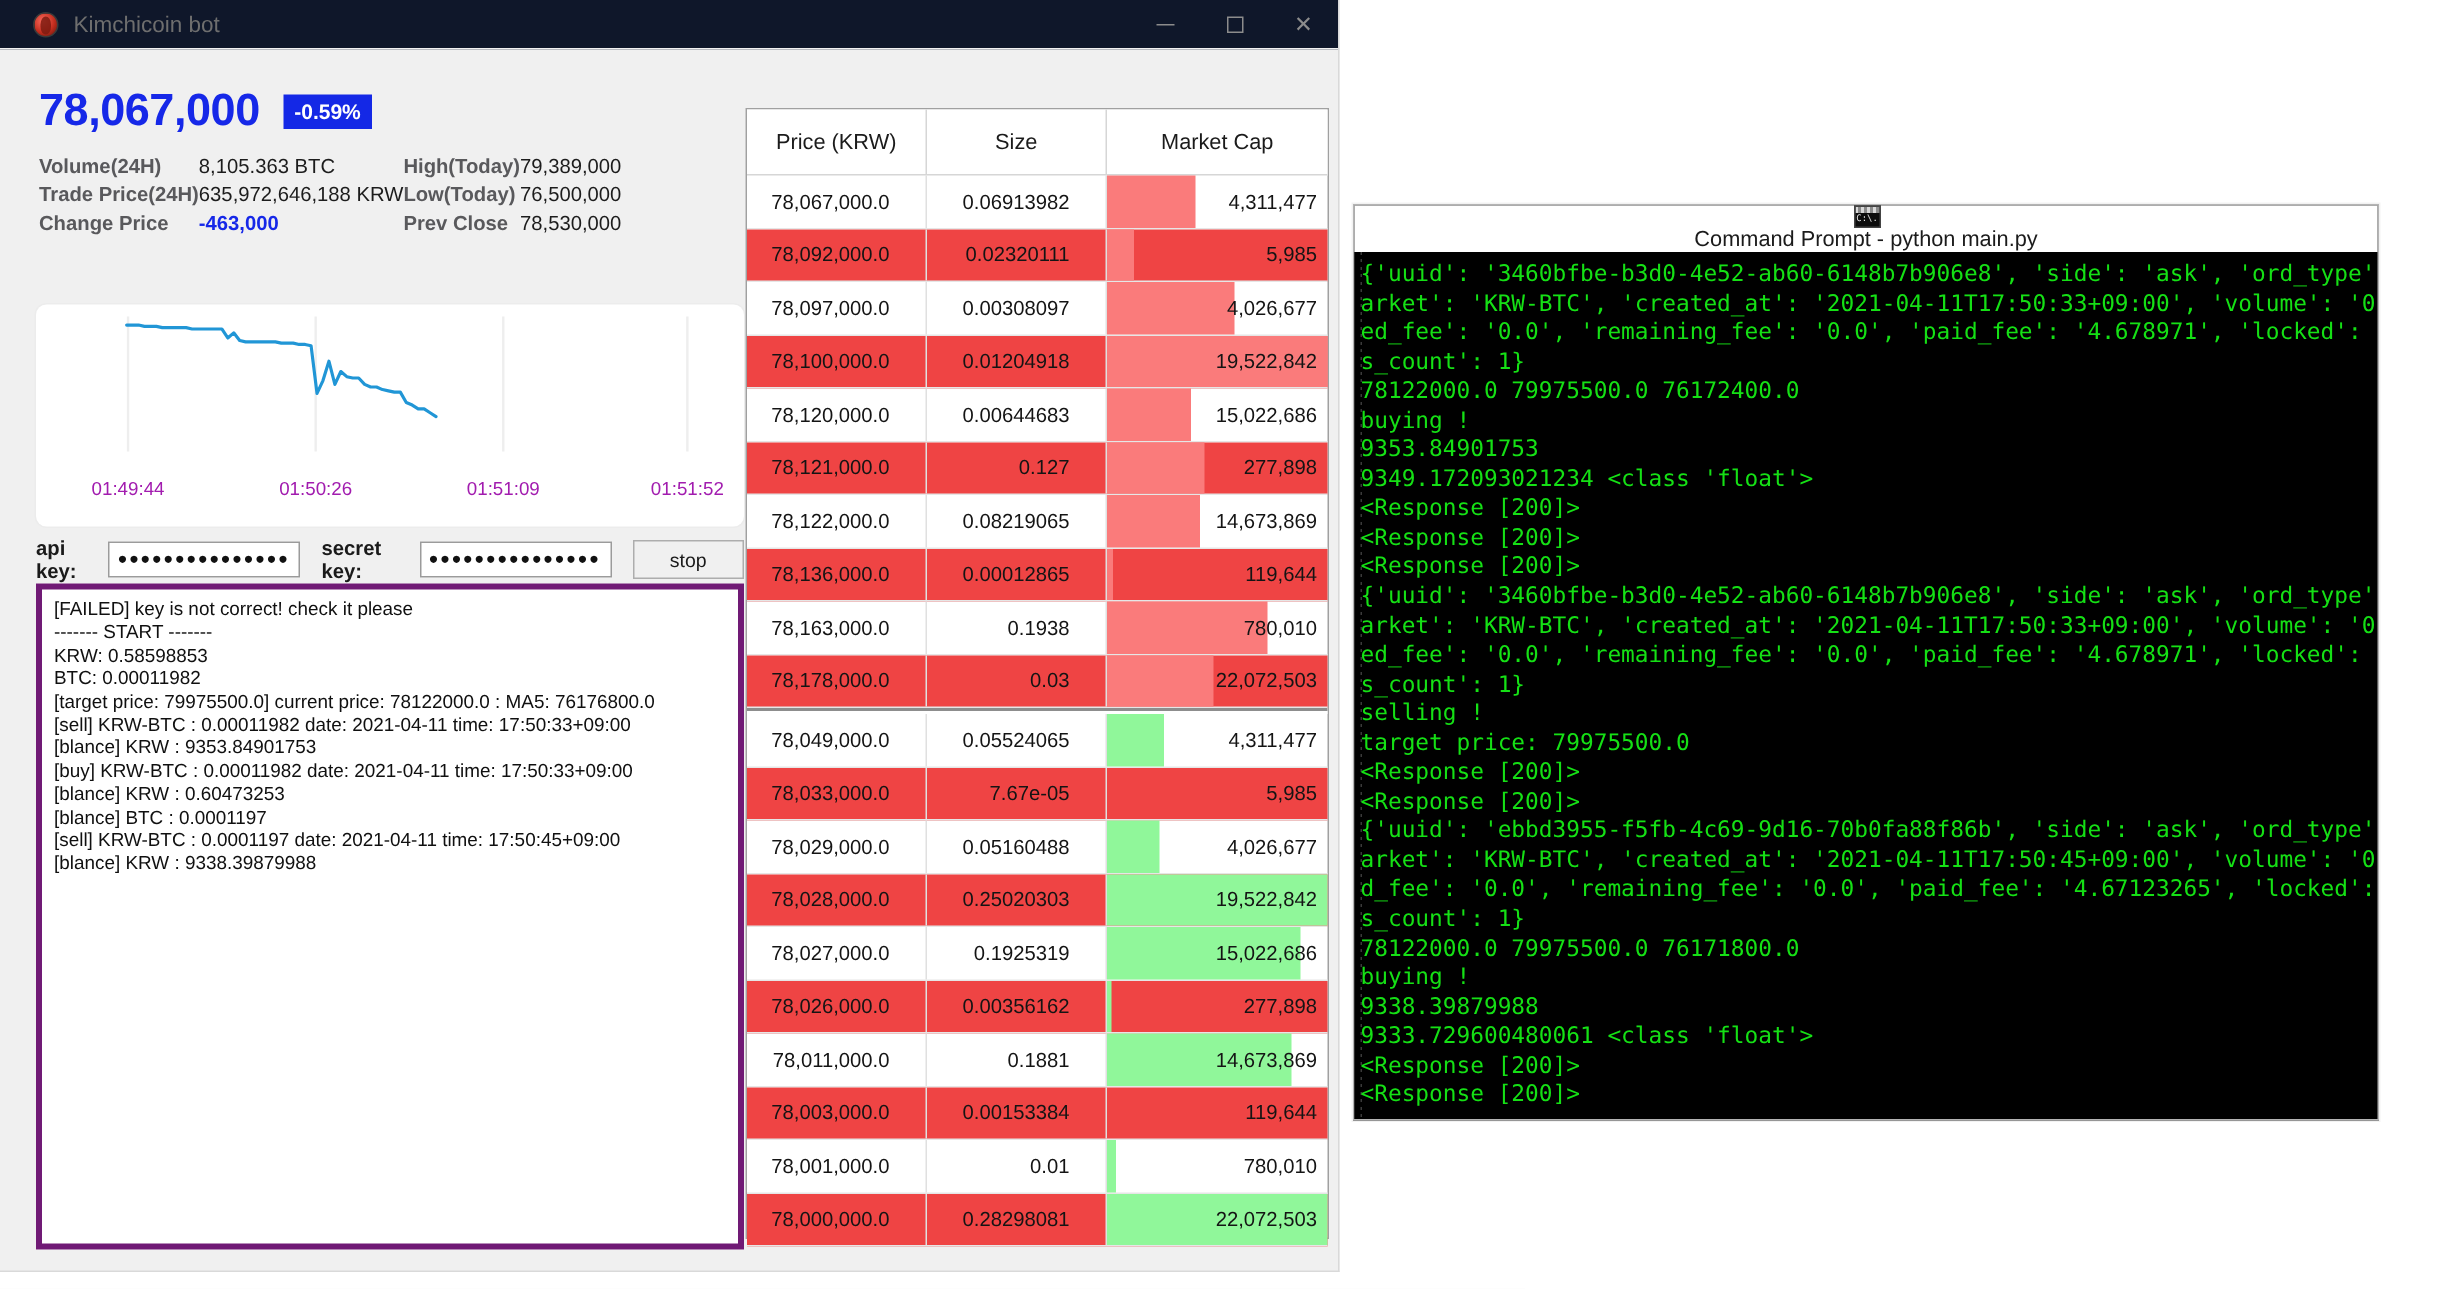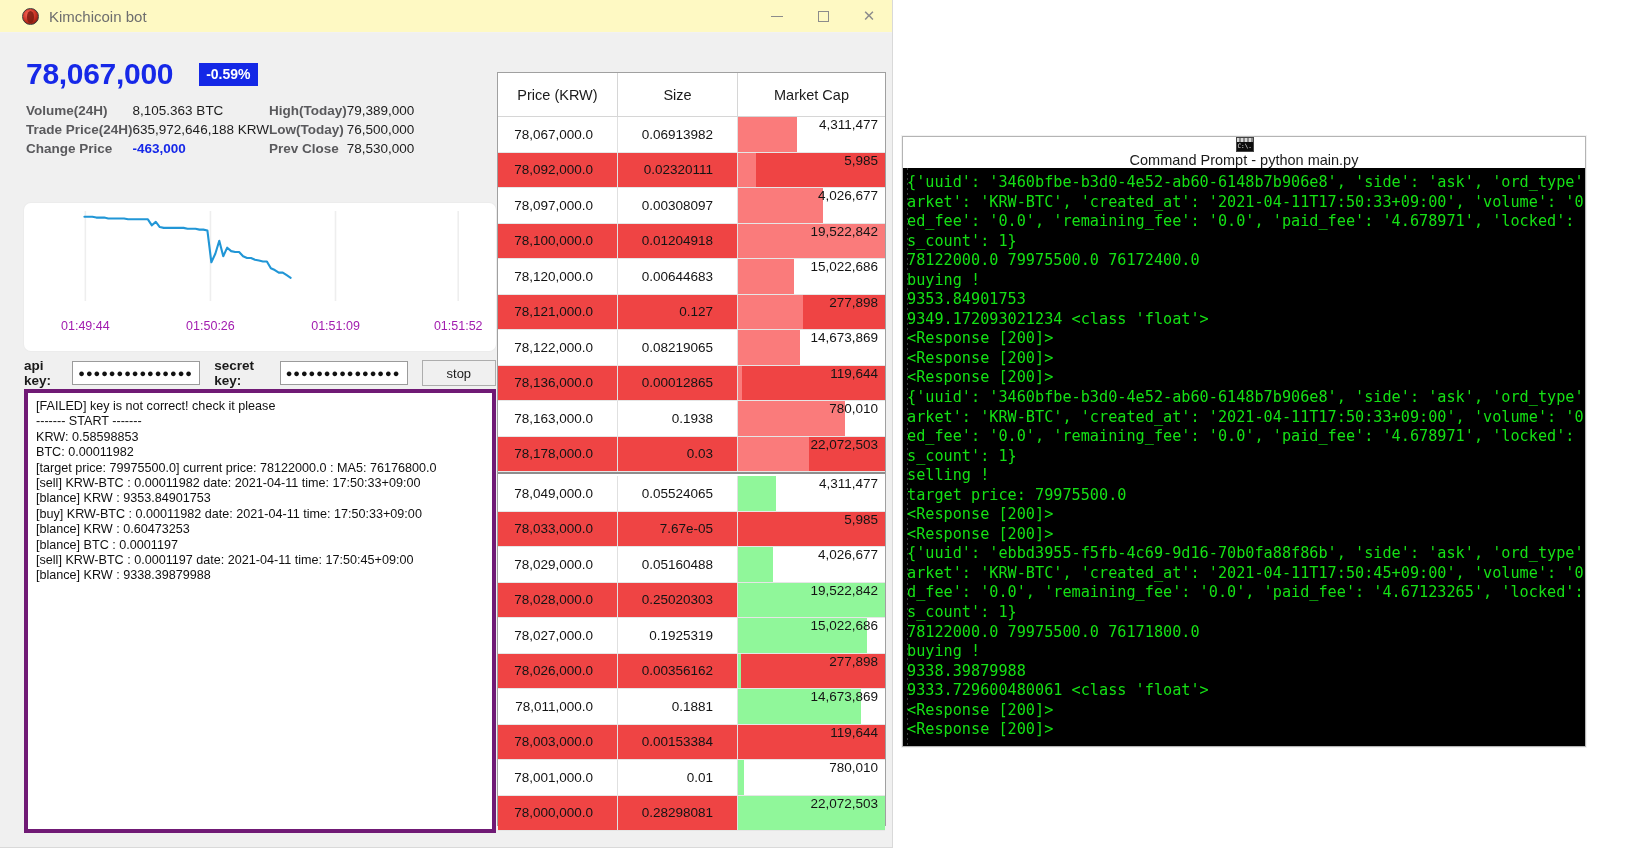--- a/index.html
+++ b/index.html
@@ -17,21 +17,21 @@
     position:absolute; left:895px; top:0; width:735px; height:859px;
     background:#ffffff;
   }
 
   
   .app-window {
     position:absolute; left:0; top:0; width:893px; height:848px;
     background:#f0f0f0; border:1px solid #d9d9d9; border-left:none; border-top:none;
   }
   .titlebar {
-    height:33px; background:#fef9c3; display:flex; align-items:center;
+    height:33px; background:#0f172a; display:flex; align-items:center;
     border-bottom:1px solid #f2f2f2;
   }
   .tb-icon {
     width:17px;height:17px;margin-left:22px;margin-right:10px;border-radius:50%;
     background:radial-gradient(circle at 38% 34%, #ff6b5e 0%, #c22d1e 55%, #5d1108 100%);
     border:1px solid #3b3b3b;
     position:relative;
   }
   .tb-icon::after{
     content:""; position:absolute; left:4px; top:2px; width:7px;height:12px;
@@ -44,21 +44,21 @@
   .tb-min i { display:block; width:12px; height:1px; background:#8c8c8c; }
   .tb-max i { display:block; width:11px; height:11px; border:1px solid #8c8c8c; }
 
   .app-body { position:relative; height:814px; }
 
   
   .left-pane { position:absolute; left:12px; top:8px; width:484px; height:792px; }
 
   .price-row { display:flex; align-items:center; padding-left:14px; padding-top:16px; }
   .big-price { font-size:30px; font-weight:bold; color:#1628e8; letter-spacing:-.3px; }
-  .chg-badge { margin-left:26px; background:#1428e6; color:#ffffff; font-size:14px;
+  .chg-badge { margin-left:16px; background:#1428e6; color:#ffffff; font-size:14px;
                font-weight:bold; padding:3px 7px 4px 7px; }
 
   .stats { margin-top:10px; padding-left:14px; }
   .stats table { border-collapse:collapse; font-size:13.5px; }
   .stats td { padding:2px 0; vertical-align:top; }
   .lbl { color:#59595c; font-weight:bold; padding-right:10px; }
   .val { color:#1c1c1c; padding-right:28px; }
   .val.neg { color:#1628e8; font-weight:bold; }
 
   .chart-card {
@@ -104,21 +104,21 @@
 
   .ob-row { display:flex; height:35.5px; border-bottom:1px solid #e6e6e6; }
   .ob-row.alt { background:#ef4444; }
   .cell-price, .cell-size {
     display:flex; align-items:center; justify-content:flex-end;
     padding-right:24px; font-size:13.5px; color:#141414;
     border-right:1px solid #e0e0e0;
   }
   .cell-price { width:120px; }
   .cell-size  { width:120px; }
-  .cell-cap { flex:1; position:relative; display:flex; align-items:flex-start; justify-content:flex-end; }
+  .cell-cap { flex:1; position:relative; display:flex; align-items:center; justify-content:flex-end; }
   .cap-bar { position:absolute; left:0; top:0; bottom:0; }
   .cap-txt { position:relative; z-index:2; padding-right:7px; font-size:13.5px; color:#141414; }
   .ob-split { height:4px; background:#ffffff; border-top:2px solid #8d8d8d; }
 
   
   .cmd {
     position:absolute; left:902px; top:136px; width:684px; height:611px;
     background:#000000; border:1px solid #b4b4b4;
     box-shadow: 0 0 0 1px rgba(0,0,0,.05);
   }

